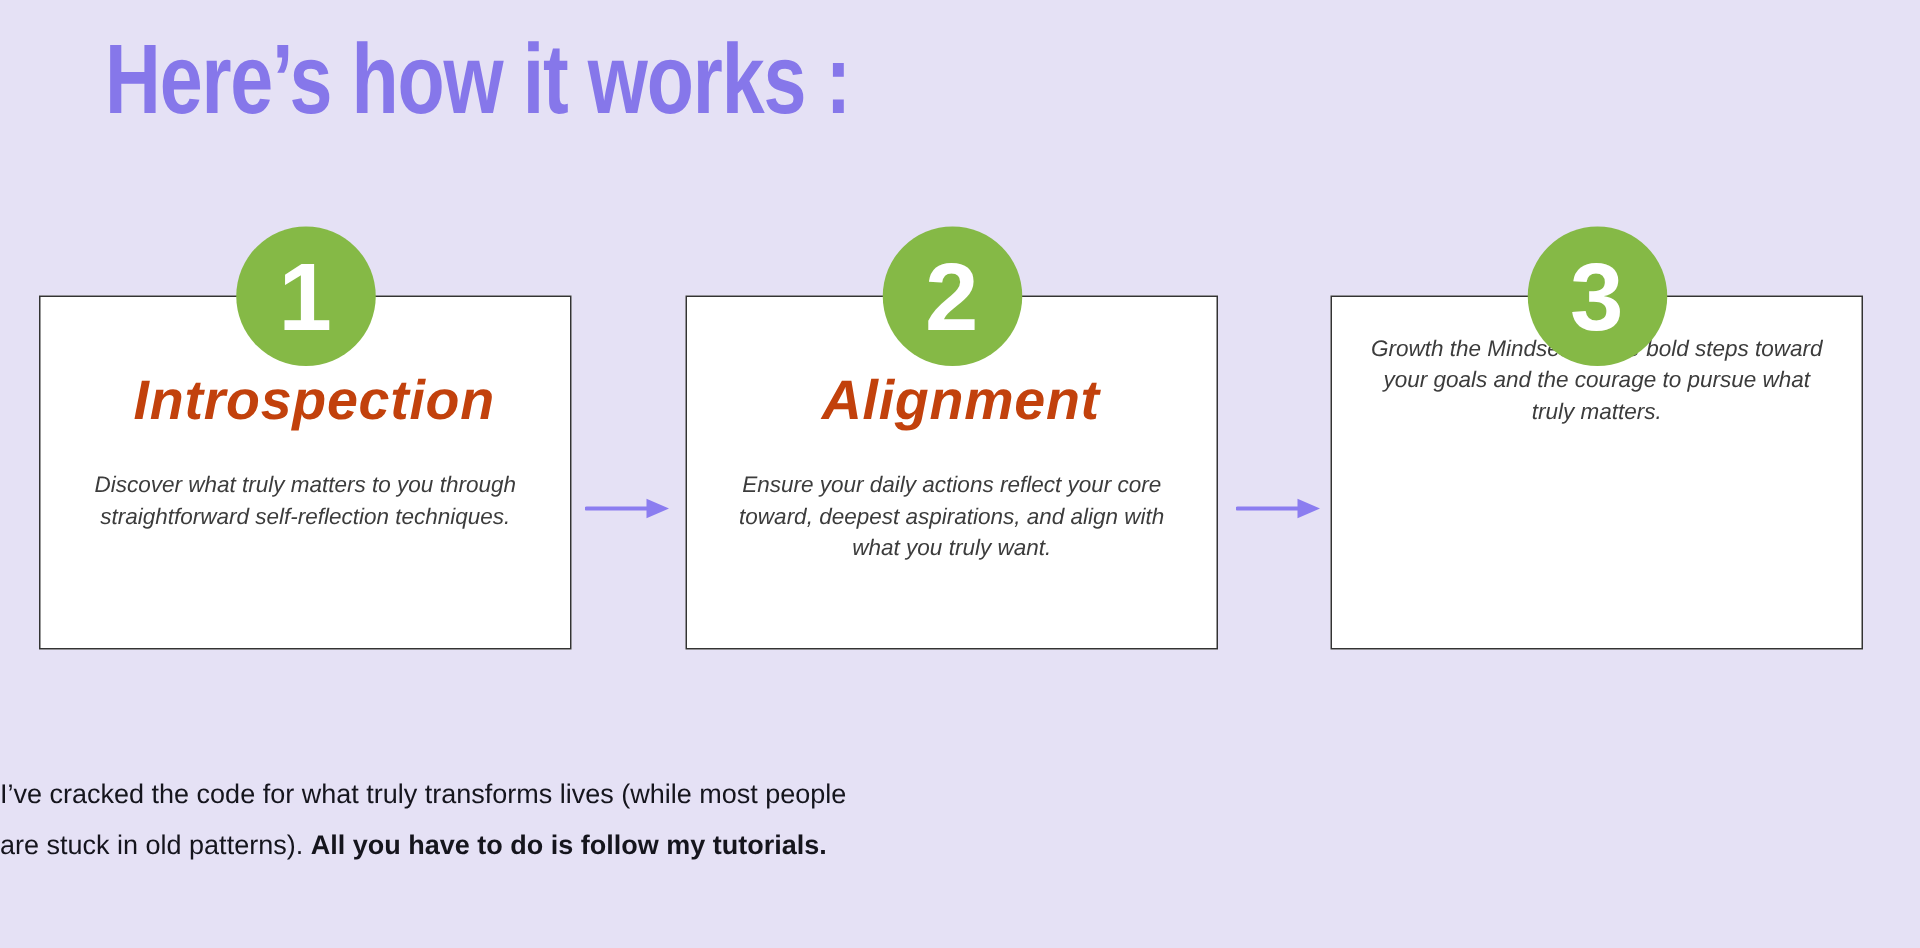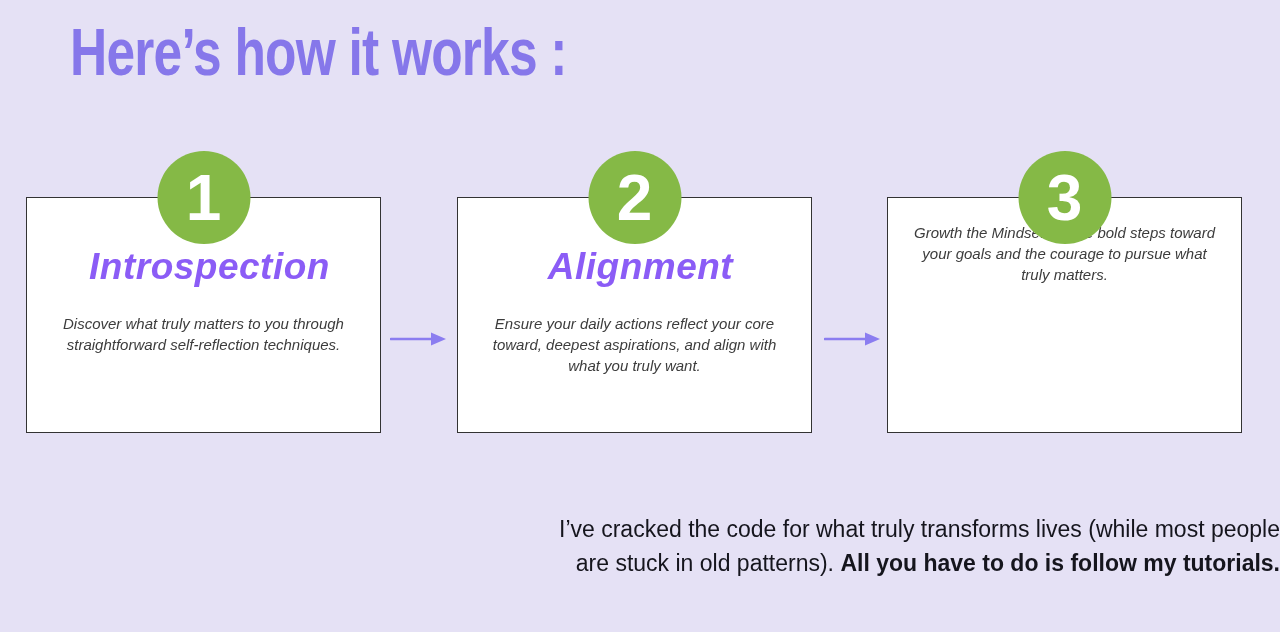--- a/index.html
+++ b/index.html
@@ -56,21 +56,21 @@
     display: flex; align-items: center; justify-content: center;
     z-index: 2;
   }
 
   .card-title {
     margin: 48px 16px 0 0;
     font-size: 37px;
     font-style: italic;
     font-weight: 600;
     letter-spacing: 0.5px;
-    color: #8b5cf6;
+    color: #c2410c;
     line-height: 1.15;
     padding-left: 28px;
   }
 
   .card-desc {
     margin: 24px auto 0 auto;
     width: 302px;
     font-size: 15px;
     font-style: italic;
     line-height: 21px;
@@ -84,22 +84,22 @@
     width: 57px; height: 18px;
     line-height: 0;
   }
   .arrow.pos-1 { left: 390px; }
   .arrow.pos-2 { left: 824px; }
 
   
   .footer {
     position: absolute;
     top: 512px; left: 0; width: 100%;
-    text-align: right;
-    font-size: 23px;
+    text-align: left;
+    font-size: 18px;
     line-height: 34px;
     color: #15151d;
   }
   .footer-line { white-space: nowrap; }
   .footer-line strong { font-weight: 700; }
 </style>
 </head>
 <body>
 
 <div>

